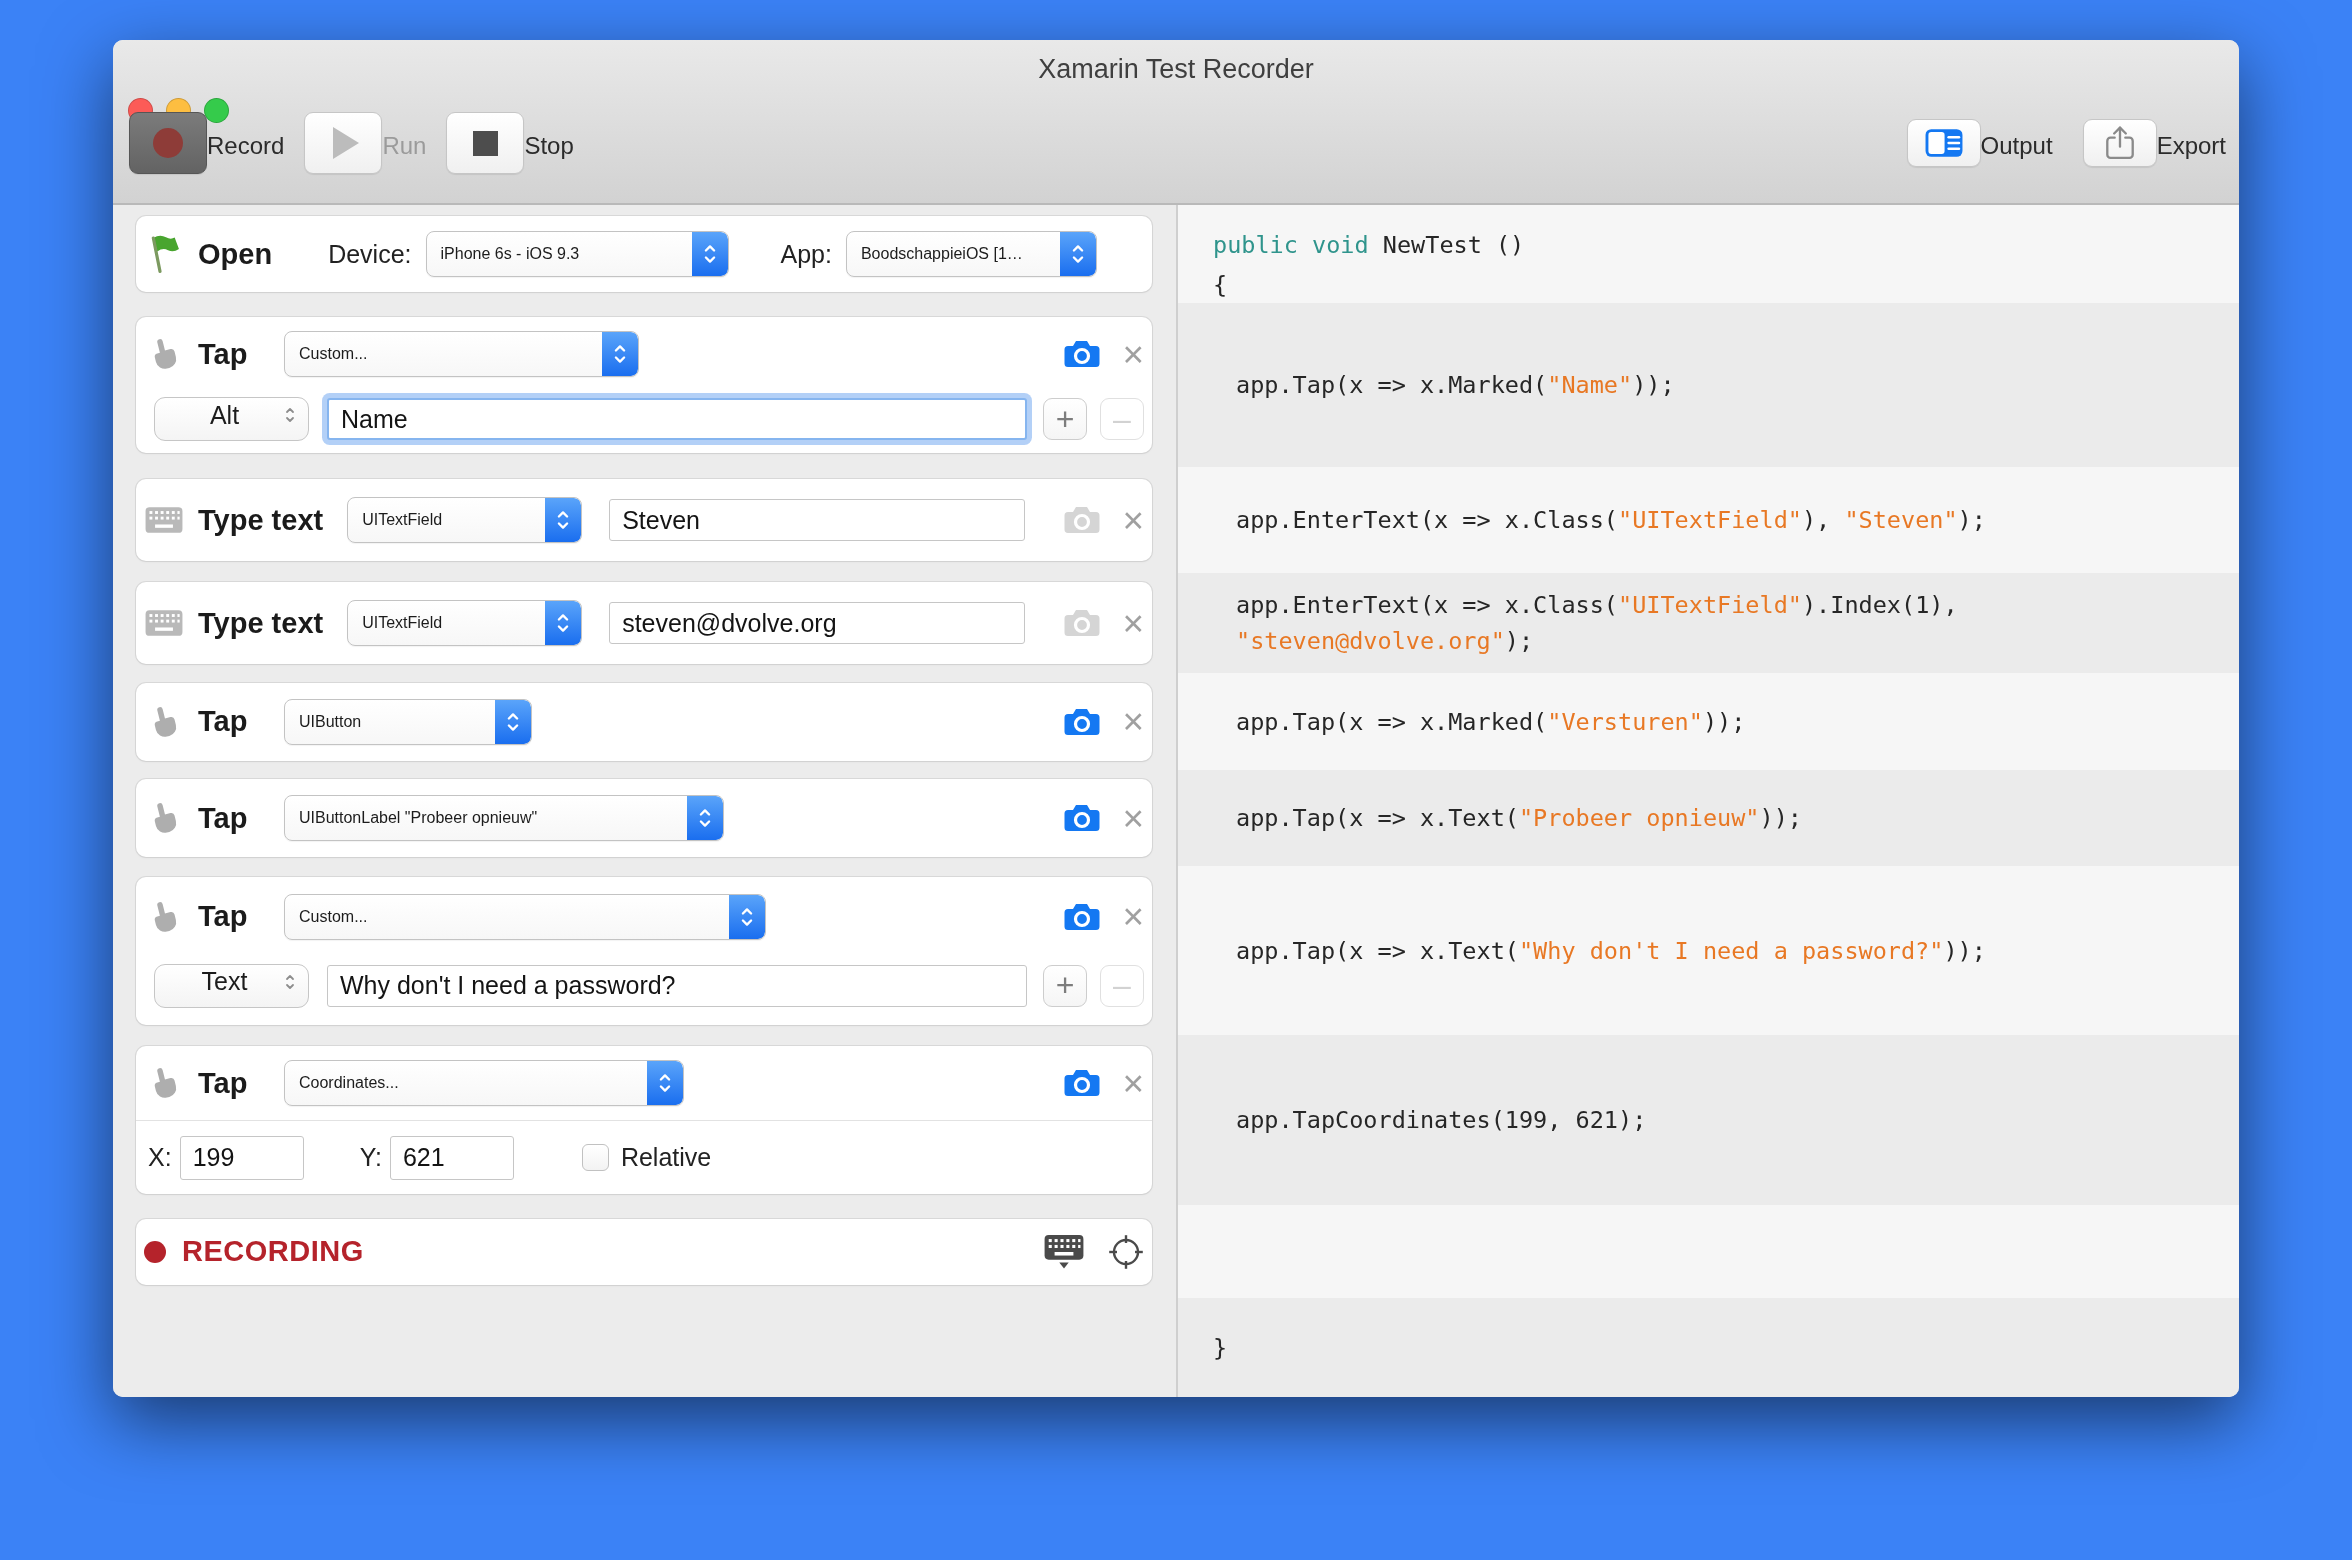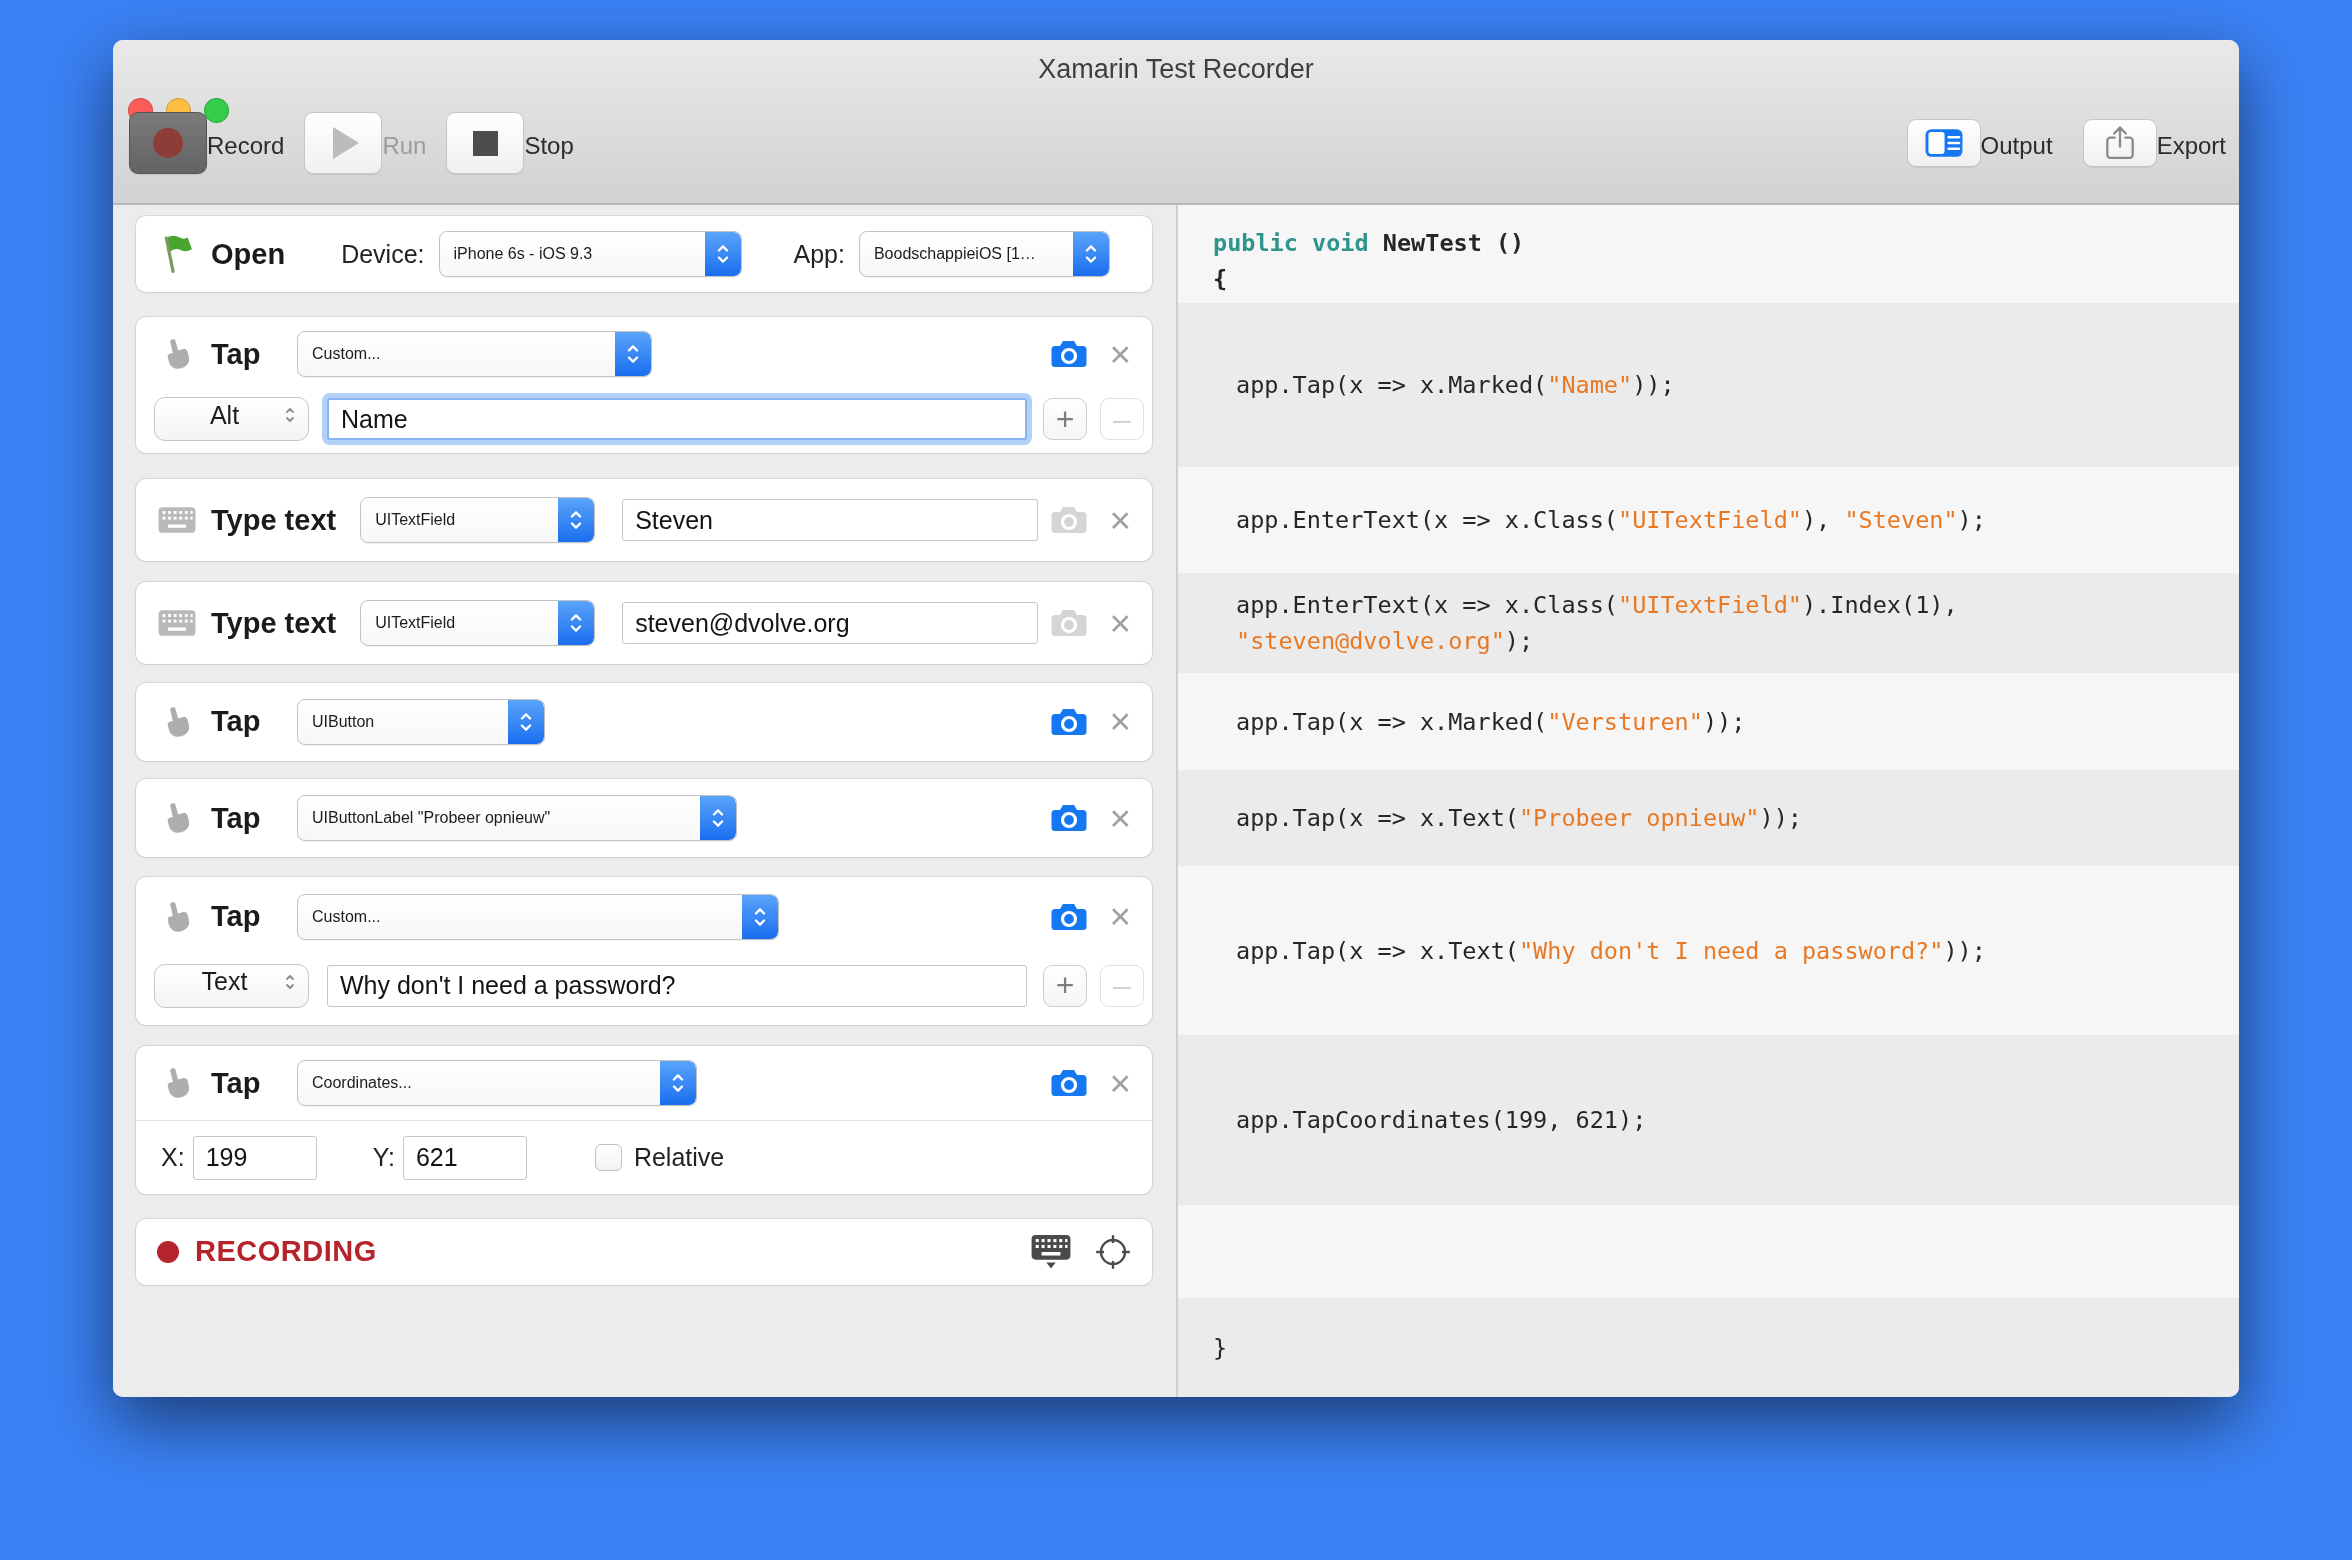--- a/index.html
+++ b/index.html
@@ -50,21 +50,21 @@
     display:flex; align-items:center; padding:0 24px 0 23px;
   }
   .row-right { flex:1; display:flex; flex-direction:column; justify-content:center; }
   .band-light { background:#f6f6f6; }
   .band-dark  { background:#ebebeb; }
 
   .card {
     width:100%; background:#fff; border-radius:10px;
     box-shadow:0 0 0 1px rgba(0,0,0,.08), 0 1px 3px rgba(0,0,0,.05);
   }
-  .card-line { display:flex; align-items:center; padding:0 21px; }
+  .card-line { display:flex; align-items:center; padding:0 8px; }
   .icon-col { width:40px; display:flex; justify-content:center; flex:0 0 40px; }
   .action { font-size:29px; font-weight:700; color:#1b1b1b; margin-left:14px; min-width:62px; }
 
   .select {
     height:46px; background:linear-gradient(#ffffff,#f7f7f7); border:1px solid #c3c3c3; border-radius:8px;
     display:flex; align-items:center; margin-left:24px; position:relative; overflow:hidden;
     box-shadow:0 1px 1px rgba(0,0,0,.05);
   }
   .select-text { font-size:16px; color:#1c1c1c; padding:0 10px 0 14px; flex:1; white-space:nowrap; overflow:hidden; }
   .stepper-blue {
@@ -98,21 +98,21 @@
   .checkbox { width:27px; height:27px; border:1px solid #c1c1c1; border-radius:6px; background:linear-gradient(#fff,#f3f3f3); }
 
   .rec-row-dot { width:22px; height:22px; border-radius:50%; background:#b5232b; }
   .rec-text { font-size:29px; font-weight:700; color:#b5232b; margin-left:16px; letter-spacing:.5px; }
 
   
   .code-line { font-family:"DejaVu Sans Mono", monospace; font-size:23.5px; color:#262626; line-height:36px; padding-left:58px; white-space:pre; }
   .code-line.edge { padding-left:35px; }
   .kw { color:#2f948c; }
   .str { color:#e87824; }
-  .band-header { justify-content:center; padding-top:14px;font-weight:bold; }
+  .band-header { justify-content:space-between; padding-top:22px; }
 </style>
 </head>
 <body>
 
 <div id="canvas">
   <div class="window">
 
     <div class="titlebar">
       <div class="window-title">Xamarin Test Recorder</div>
       <div class="traffic">

